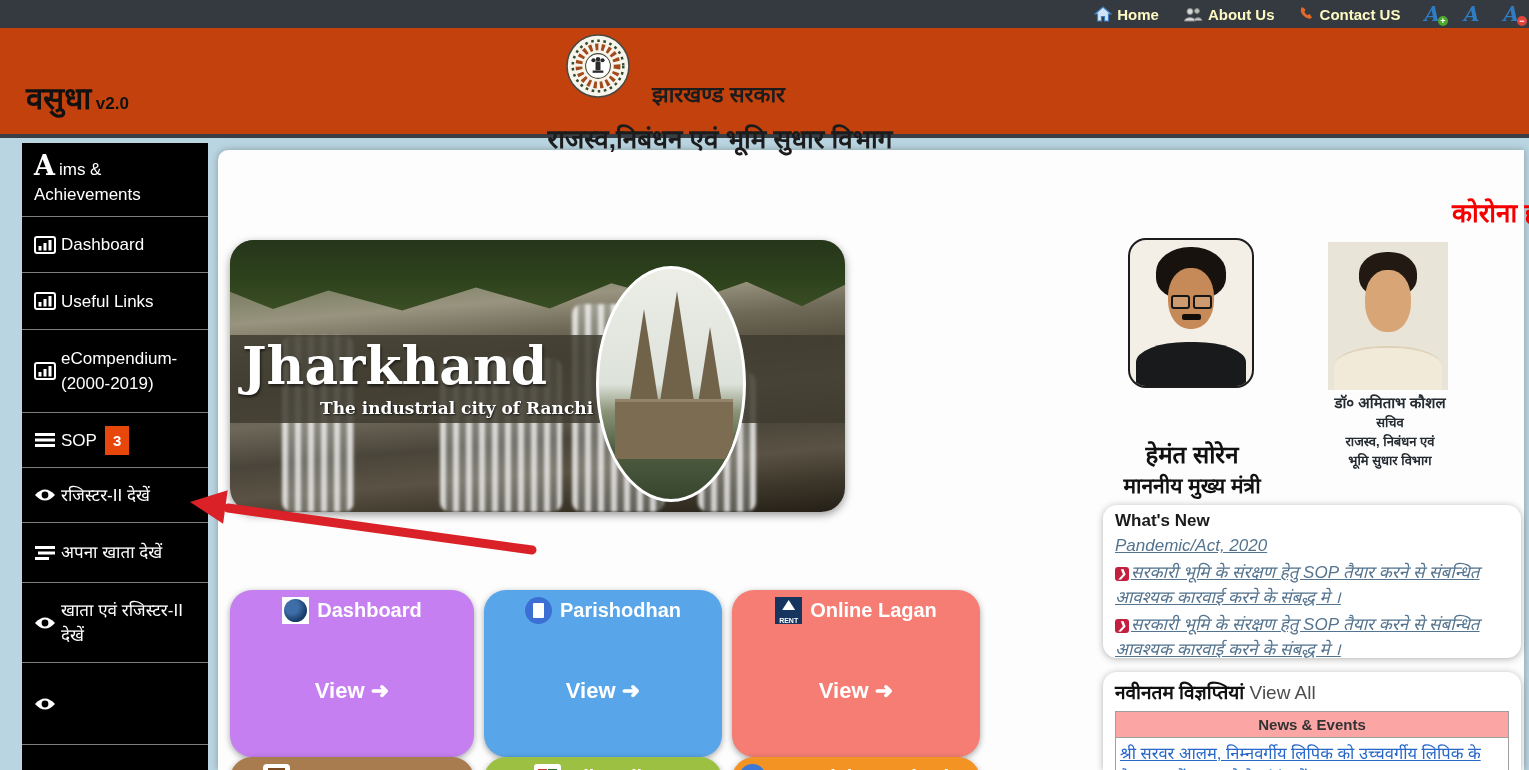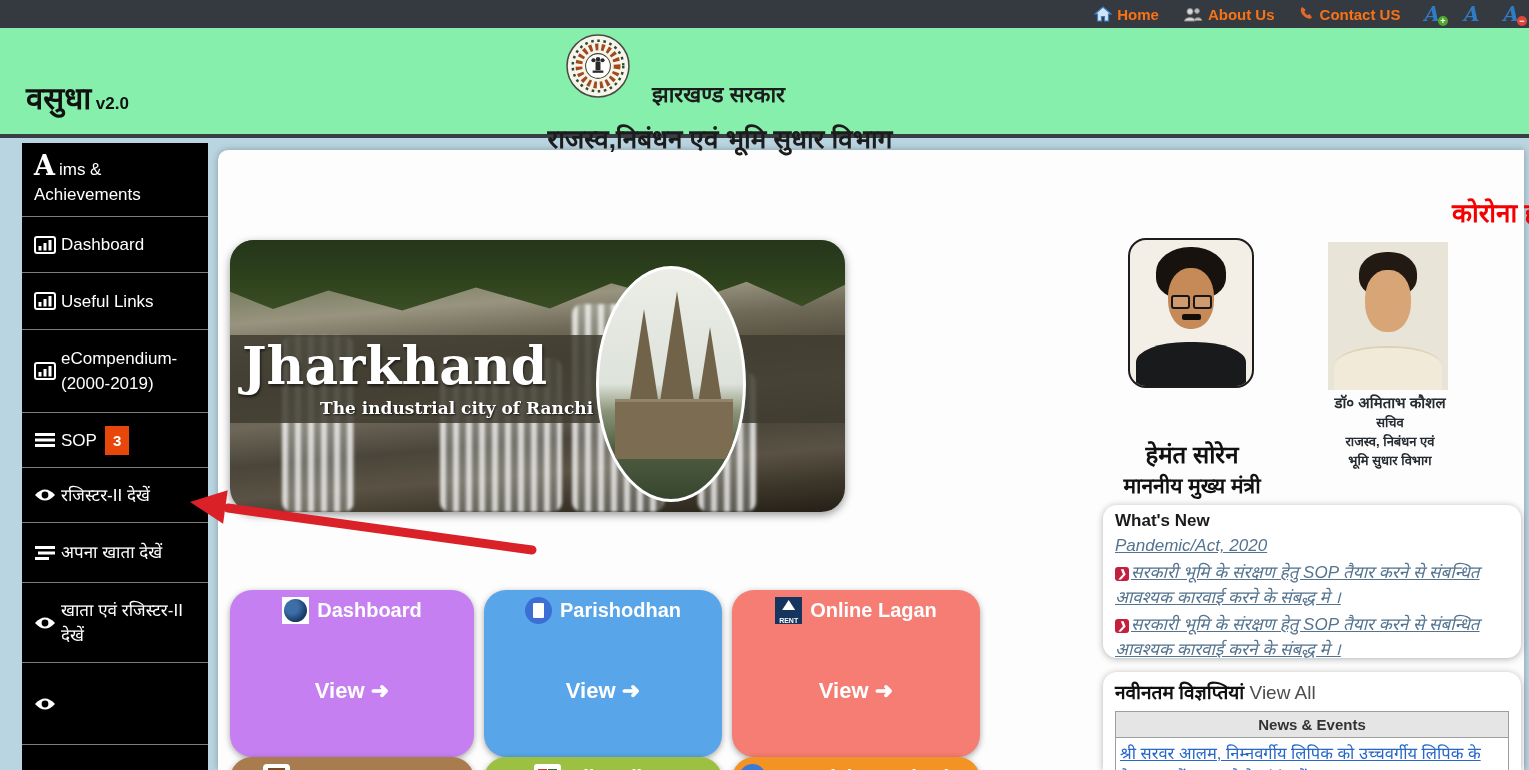--- a/index.html
+++ b/index.html
@@ -2,30 +2,30 @@
 <html><head>
 <meta charset="utf-8">
 <style>
   * { margin:0; padding:0; box-sizing:border-box; }
   html,body { width:1529px; height:770px; overflow:hidden; }
   body { position:relative; background:#b9d5e1; font-family:"Liberation Sans",sans-serif; }
 
   
   .topbar { position:absolute; left:0; top:0; width:1529px; height:28px; background:#343a40;
             display:flex; align-items:center; justify-content:flex-end; gap:24px; padding-right:10px; z-index:30; }
-  .topbar-item { display:flex; align-items:center; gap:5px; color:#f97316; font-weight:bold; font-size:15px; cursor:pointer; }
+  .topbar-item { display:flex; align-items:center; gap:5px; color:#fef9c3; font-weight:bold; font-size:15px; cursor:pointer; }
   .fa-btn { position:relative; font-size:20px; font-weight:bold; font-style:italic; color:#2f7bc4; cursor:pointer;
             font-family:"DejaVu Serif",serif; line-height:20px; }
   .fa-dot { position:absolute; right:-8px; bottom:-2px; width:10px; height:10px; border-radius:50%;
             font-style:normal; font-size:9px; line-height:10px; text-align:center; color:#fff; font-family:"Liberation Sans",sans-serif;}
   .fa-dot.plus { background:#4da92c; }
   .fa-dot.minus { background:#e0453c; }
 
   
-  .header { position:absolute; left:0; top:28px; width:1529px; height:110px; background:#86efac;
+  .header { position:absolute; left:0; top:28px; width:1529px; height:110px; background:#c2410c;
             border-bottom:4px solid #383e44; z-index:25; }
   .brand { position:absolute; left:26px; top:48px; }
   .brand-hi { font-size:31px; font-weight:bold; color:#111; font-family:"DejaVu Serif",serif; }
   .brand-ver { font-size:17px; font-weight:bold; color:#111; }
   .emblem { position:absolute; left:566px; top:6px; }
   .gov-name { position:absolute; left:652px; top:50px; font-size:22px; font-weight:bold; color:#1c1c1c; }
   .dept-name { position:absolute; left:500px; top:92px; width:440px; text-align:center;
                font-size:26px; font-weight:bold; color:#1c1c1c; }
 
   
@@ -114,21 +114,21 @@
   .bullet { display:inline-block; width:14px; height:14px; background:#c2203e; border-radius:3px; color:#fff;
             font-size:10px; line-height:14px; text-align:center; font-weight:bold; margin-right:2px; vertical-align:1px; }
 
   
   .notices { position:absolute; left:1103px; top:672px; width:418px; height:98px; background:#fff;
              border-radius:14px 14px 0 0; box-shadow:0 1px 7px rgba(0,0,0,.3); padding:7px 12px; overflow:hidden; z-index:5; }
   .nt-head { font-size:19px; }
   .nt-title { font-weight:bold; color:#101010; }
   .nt-viewall { color:#4d4d4d; cursor:pointer; }
   .nt-table { width:100%; border-collapse:collapse; margin-top:6px; }
-  .nt-table th { background:#e5e5e5; border:1px solid #9f9f9f; font-size:15px; color:#333; padding:4px 2px;margin-top:40px; }
+  .nt-table th { background:#fca5a5; border:1px solid #9f9f9f; font-size:15px; color:#333; padding:4px 2px;margin-top:40px; }
   .nt-table td { border:1px solid #9f9f9f; padding:3px 4px; }
   .nt-link { color:#2667c9; text-decoration:underline; font-size:16.5px; line-height:24px; cursor:pointer; }
 
   
   .card { position:absolute; height:167px; border-radius:22px; box-shadow:0 2px 6px rgba(0,0,0,.35); z-index:5; cursor:pointer; }
   .card-r2 { top:757px; height:100px; }
   .c-dash { left:230px; top:590px; width:244px; background:#c67ff1; }
   .c-pari { left:484px; top:590px; width:238px; background:#58a5e9; }
   .c-lagan { left:732px; top:590px; width:248px; background:#f57d73; }
   .c-court { left:230px; width:244px; background:#a87c4f; }

